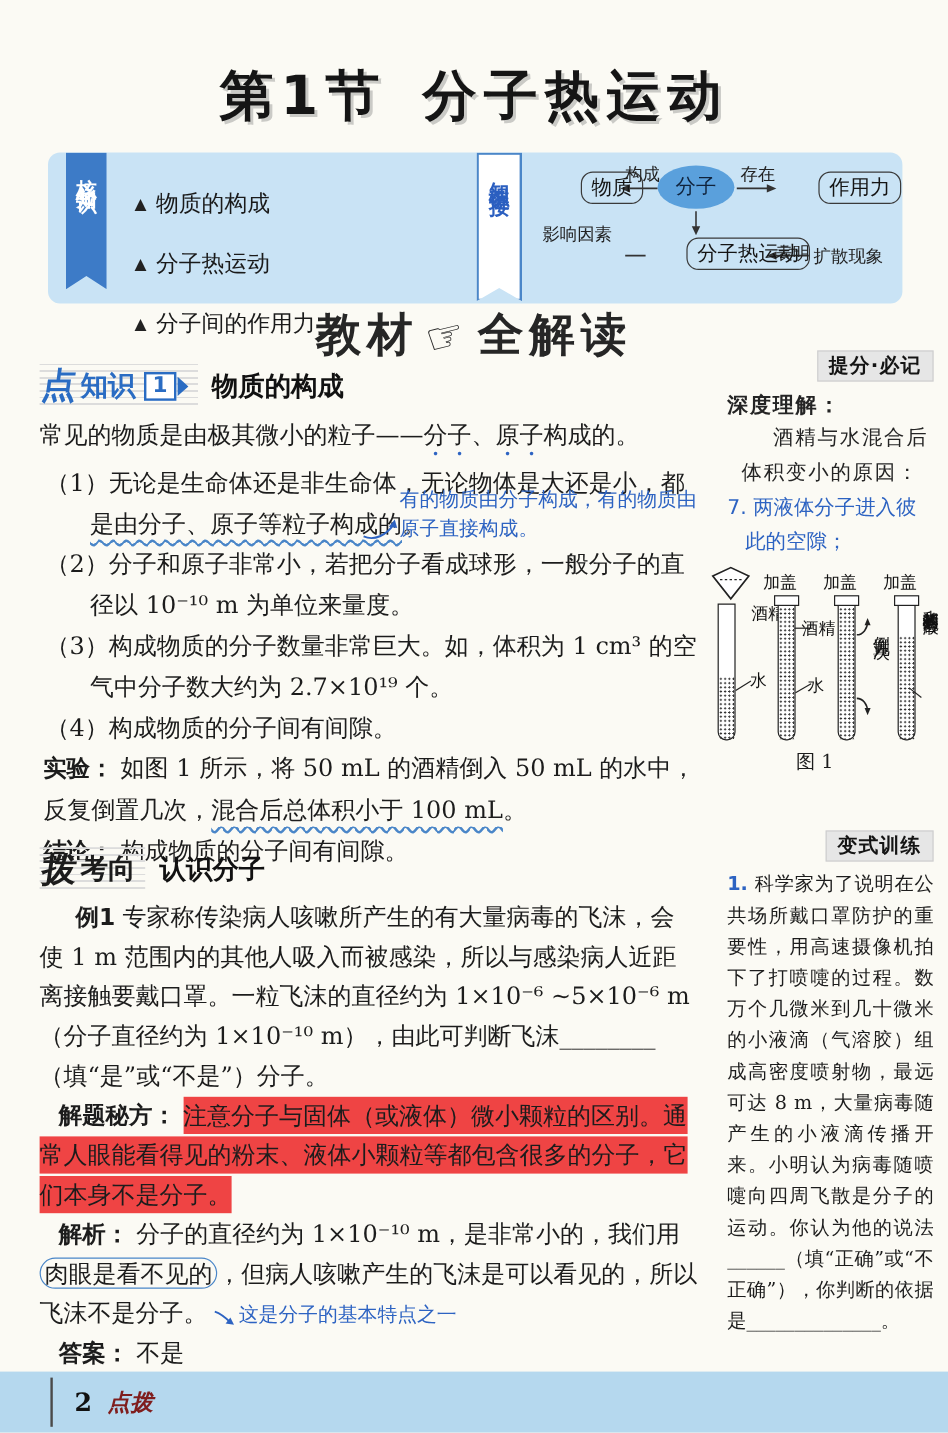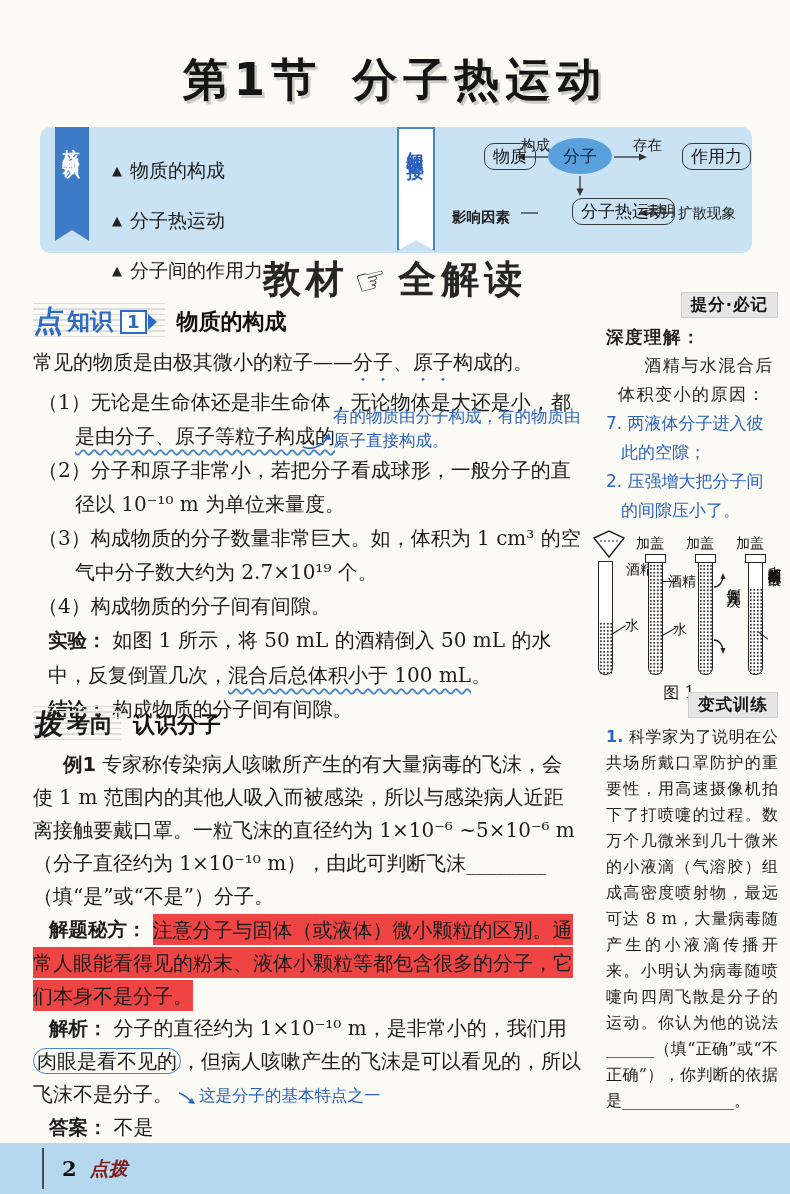--- a/index.html
+++ b/index.html
@@ -53,21 +53,21 @@
   .numbox{display:inline-block;border:2px solid #2a6cc3;color:#2a6cc3;background:#fff;
     font-family:"DejaVu Sans",sans-serif;font-weight:bold;font-size:18px;line-height:20px;
     padding:0 5px;margin-left:7px;}
   .numarrow{width:0;height:0;border-top:8px solid transparent;border-bottom:8px solid transparent;
     border-left:9px solid #2a6cc3;margin-left:1px;}
   .k-title{font-family:"DejaVu Sans",sans-serif;font-size:22px;font-weight:bold;color:#111;margin-left:12px;}
 
   .t{font-size:20px;line-height:34px;margin:0;}
   .sec2 .t{line-height:33px;}
   .hang{padding-left:42px;text-indent:-37px;}
-  .lab{margin-left:15px;}
+  .lab{margin-left:3px;}
   .blab{font-family:"DejaVu Sans",sans-serif;font-weight:bold;font-size:19.5px;margin-right:6px;}
   .ex{text-indent:30px;}
   .mf,.jx,.ans{text-indent:16px;}
   .rel{position:relative;}
 
   .wavy{text-decoration:underline;text-decoration-style:wavy;text-decoration-color:#4a86c8;
     text-decoration-thickness:1.5px;text-underline-offset:6px;}
   .emdot{-webkit-text-emphasis:filled dot #2d63c2;-webkit-text-emphasis-position:under right;
     text-emphasis:filled dot #2d63c2;text-emphasis-position:under right;}
   .hl{background:#ef4444;padding:3.5px 0;box-decoration-break:clone;-webkit-box-decoration-break:clone;}
@@ -141,23 +141,23 @@
       <polygon points="607,30 599,26.5 599,33.5" fill="#333"></polygon>
       <line x1="540" y1="49" x2="540" y2="65" stroke="#333" stroke-width="1.3"></line>
       <polygon points="540,69 536.5,61.5 543.5,61.5" fill="#333"></polygon>
       <line x1="481" y1="86" x2="498" y2="86" stroke="#333" stroke-width="1.3"></line>
       <line x1="634" y1="86" x2="602" y2="86" stroke="#333" stroke-width="1.3"></line>
       <polygon points="599,86 607,82.5 607,89.5" fill="#333"></polygon>
     </svg>
     <span class="node" style="left:412px;top:16px;">物质</span>
     <span class="dlabel" style="left:481px;top:9px;">构成</span>
     <span class="node-ellipse" style="left:508px;top:11px;">分子</span>
-    <span class="dlabel" style="left:593px;top:9px;text-align:center;">存在</span>
+    <span class="dlabel" style="left:577px;top:9px;text-align:center;">存在</span>
     <span class="node" style="left:610px;top:16px;">作用力</span>
-    <span class="dlabel" style="left:412px;top:81px;font-weight:bold;">影响因素</span>
+    <span class="dlabel" style="left:412px;top:59px;">影响因素</span>
     <span class="node" style="left:500px;top:71px;">分子热运动</span>
     <span class="dlabel" style="left:606px;top:75px;">表明</span>
     <span class="dlabel" style="left:638px;top:77px;">扩散现象</span>
   </div>
 
   <div class="banner">
     <span>教材</span><span class="hand">☞</span><span>全解读</span>
   </div>
 
   <div class="leftcol sec1">
@@ -202,21 +202,20 @@
         </svg><span class="hand-blue">这是分子的基本特点之一</span></p>
     <p class="t ans"><b class="blab">答案：</b><span>不是</span></p>
   </div>
 
   <aside class="sidebar">
     <div>
       <span class="badge">提分·必记</span>
       <div class="deep-label hand-dark">深度理解：</div>
       <p class="deep-intro hand-dark">酒精与水混合后体积变小的原因：</p>
       <p class="deep-item hand-blue2">7. 两液体分子进入彼此的空隙；</p>
-      <p class="deep-item hand-blue2">2. 压强增大把分子间的间隙压小了。</p>
 
       <div class="fig">
         <svg width="36" height="30" viewBox="0 0 36 30" style="position:absolute;left:-3px;top:-2px;">
           <polygon points="3,9 18,2 33,9 18,28" fill="#fff" stroke="#222" stroke-width="1.4"></polygon>
           <line x1="9" y1="12" x2="27" y2="12" stroke="#222" stroke-width="1" stroke-dasharray="2 2"></line>
         </svg>
         <span class="flabel" style="left:32px;top:30px;">酒精</span>
 
         <div class="tube" style="left:4px;top:30px;">
           <div class="tfill" style="height:52px;"></div>

